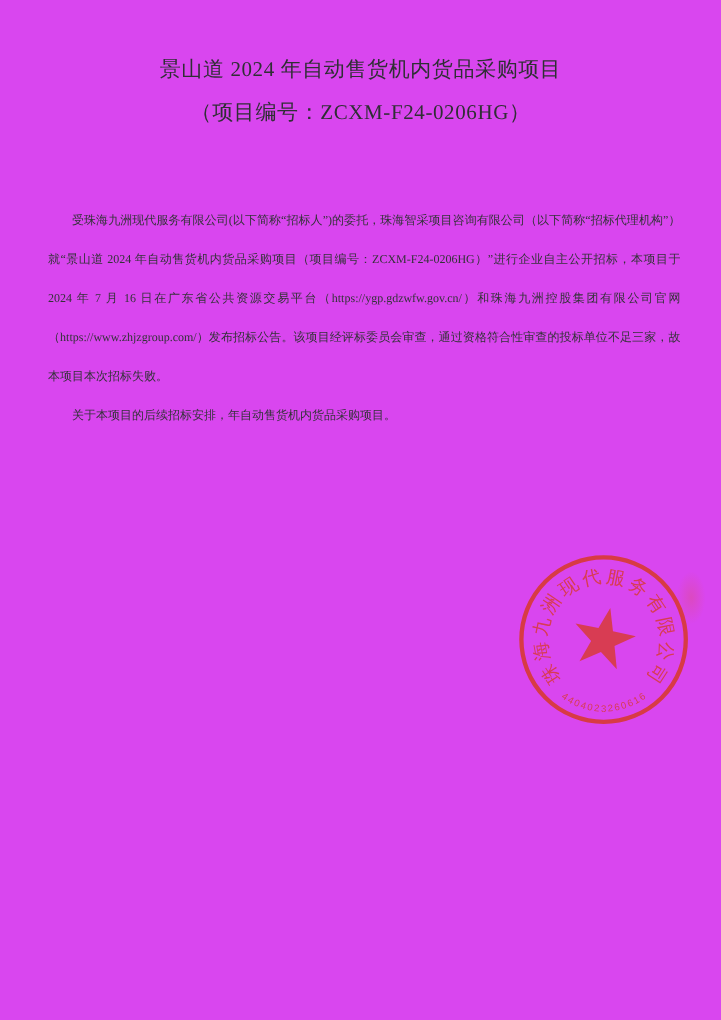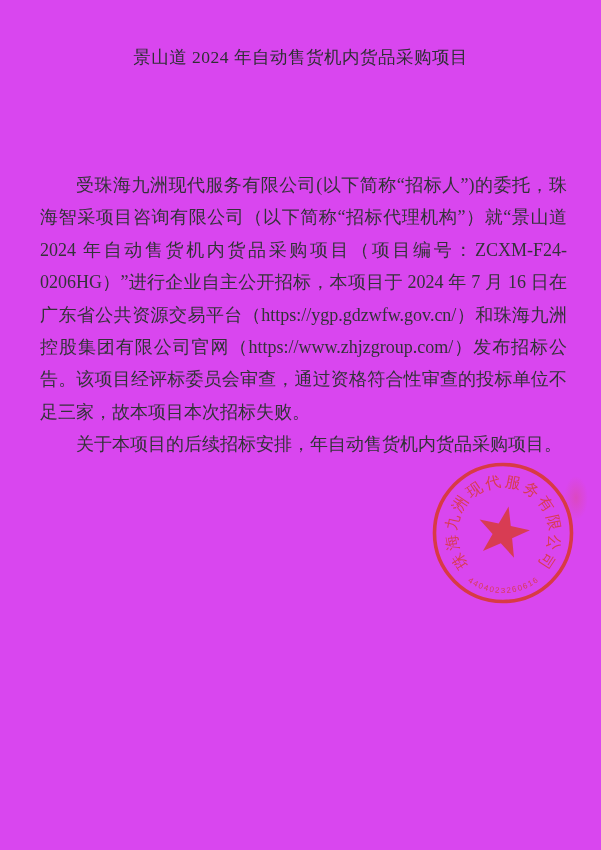--- a/index.html
+++ b/index.html
@@ -19,21 +19,21 @@
     letter-spacing:0.5px;
     color:#2f2f34;
     white-space:nowrap;
   }
   .t1{top:45px;}
   .t2{top:81px;}
   .t3{top:113px;}
   .body{
     position:absolute;
     top:169px;left:40px;width:527px;
-    font-size:18px;
+    font-size:10px;
     line-height:32.4px;
     text-align:justify;
     text-justify:inter-ideograph;
   }
   .body p{margin:0;text-indent:2em;}
   .signature{
     position:absolute;
     top:489px;right:33px;
     text-align:right;
     font-size:15.6px;
@@ -56,20 +56,21 @@
     border-radius:50%;
     background:radial-gradient(closest-side, rgba(225,80,75,0.28), rgba(225,80,75,0));
   }
 </style>
 </head>
 <body>
 
 <div class="page">
 
   <div class="title t1">景山道 2024 年自动售货机内货品采购项目</div>
+  <div class="title t2">（项目编号：ZCXM-F24-0206HG）</div>
 
   <main class="body">
     <p>受珠海九洲现代服务有限公司(以下简称“招标人”)的委托，珠海智采项目咨询有限公司（以下简称“招标代理机构”）就“景山道 2024 年自动售货机内货品采购项目（项目编号：ZCXM-F24-0206HG）”进行企业自主公开招标，本项目于 2024 年 7 月 16 日在广东省公共资源交易平台（https://ygp.gdzwfw.gov.cn/）和珠海九洲控股集团有限公司官网（https://www.zhjzgroup.com/）发布招标公告。该项目经评标委员会审查，通过资格符合性审查的投标单位不足三家，故本项目本次招标失败。</p>
     <p>关于本项目的后续招标安排，年自动售货机内货品采购项目。</p>
   </main>
 
   <div class="signature">
   </div>
 
   <svg class="stamp" viewBox="0 0 170 170">

